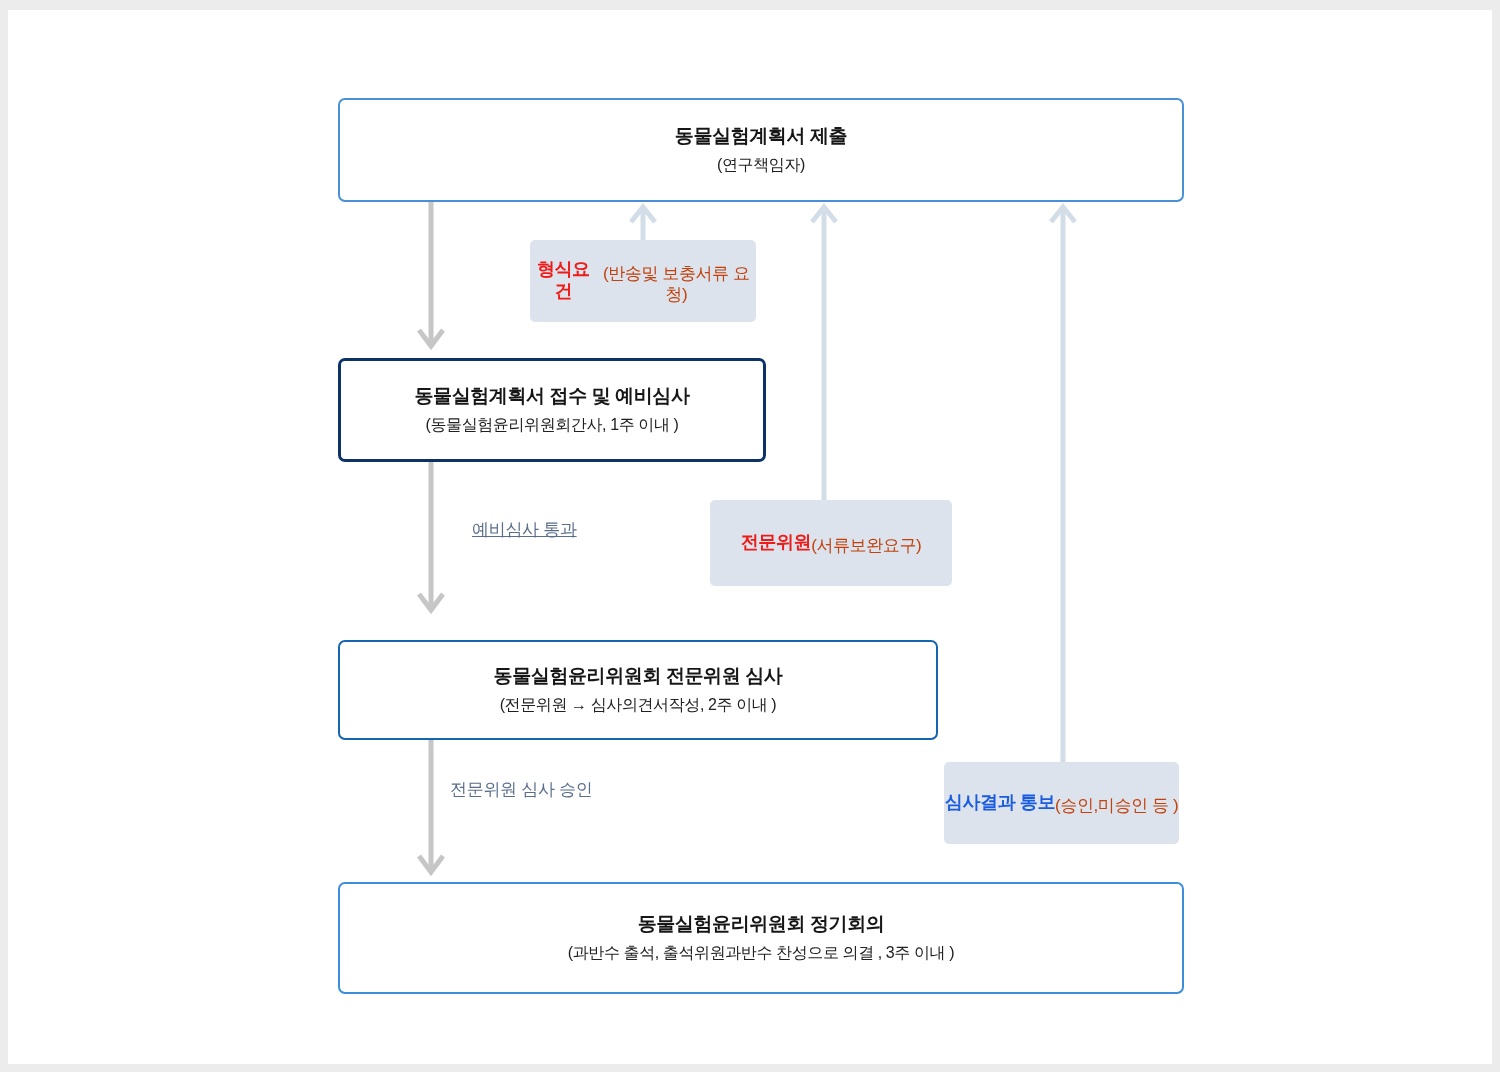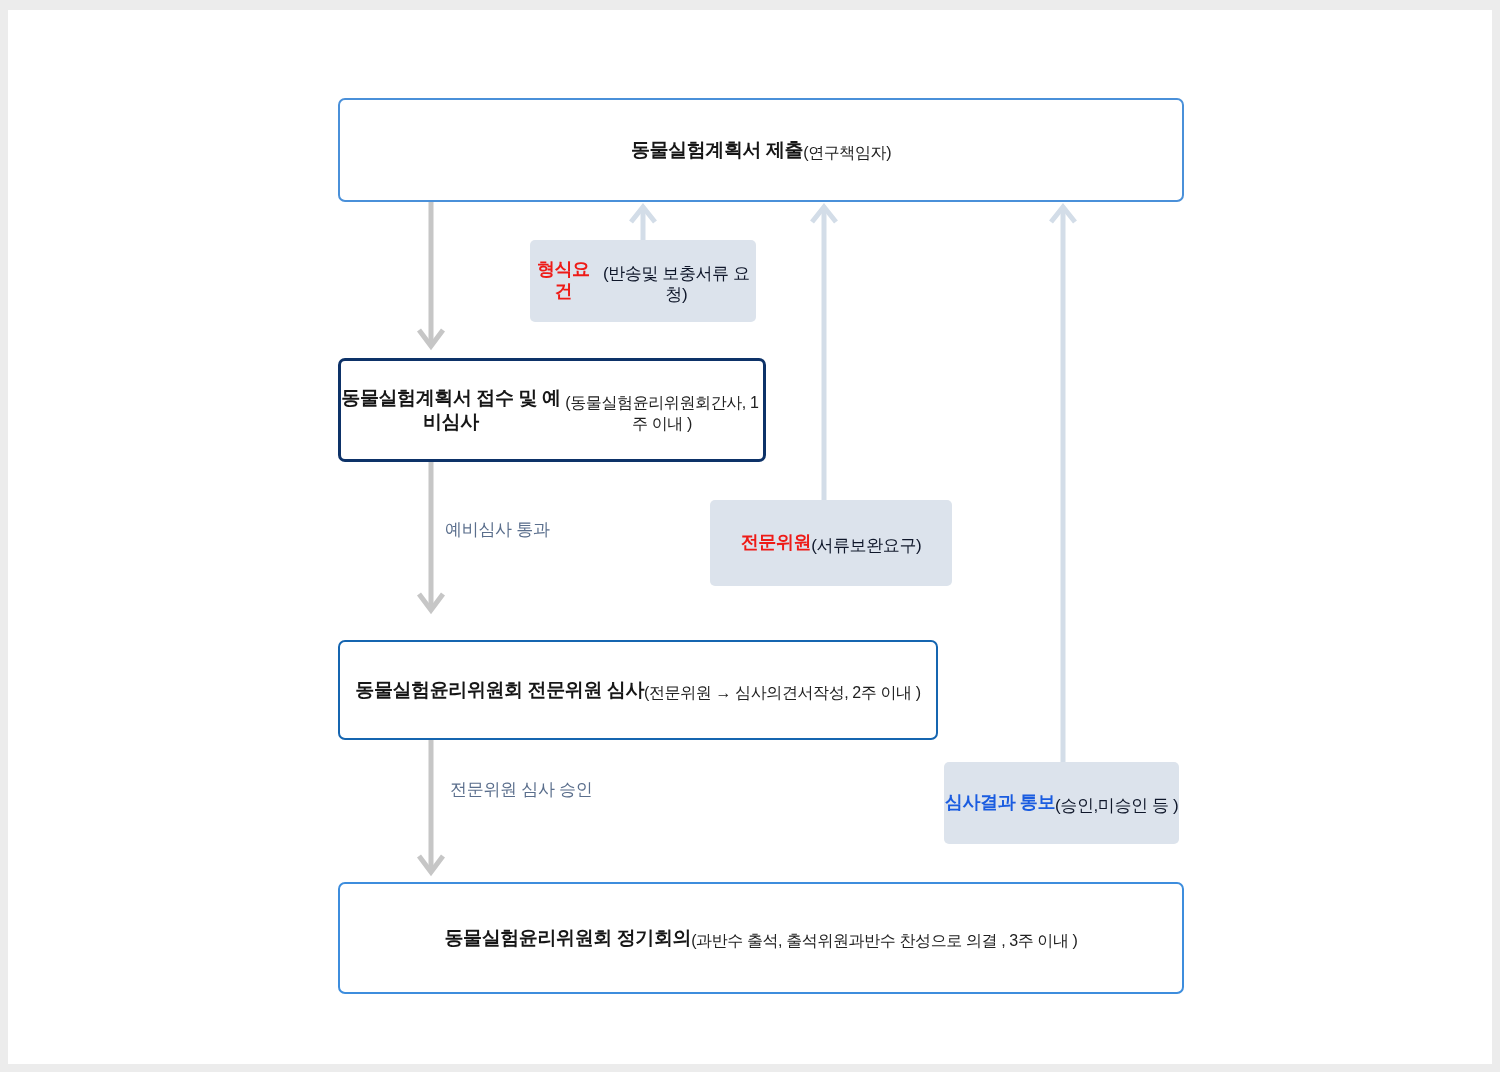--- a/index.html
+++ b/index.html
@@ -23,21 +23,21 @@
     overflow: hidden;
   }
 
   
   .pbox {
     position: absolute;
     box-sizing: border-box;
     background: #ffffff;
     border-radius: 7px;
     display: flex;
-    flex-direction: row;
+    flex-direction: column;
     align-items: center;
     justify-content: center;
     text-align: center;
   }
   .pbox .title {
     font-size: 19px;
     font-weight: bold;
     color: #161616;
     letter-spacing: -0.4px;
     line-height: 1.25;
@@ -69,21 +69,21 @@
   }
   .note .ntitle {
     font-size: 18px;
     font-weight: bold;
     letter-spacing: -0.4px;
     line-height: 1.2;
   }
   .note .nsub {
     font-size: 17px;
     font-weight: normal;
-    color: #0f172a;
+    color: #c2410c;
     letter-spacing: -0.4px;
     line-height: 1.25;
     margin-top: 6px;
   }
   .note.red .ntitle  { color: #ee1b17; }
   .note.blue .ntitle { color: #1a5ce0; }
 
   #note-format { left: 522px; top: 230px; width: 226px; height: 82px; }
   #note-expert { left: 702px; top: 490px; width: 242px; height: 86px; }
   #note-result { left: 936px; top: 752px; width: 235px; height: 82px; }
@@ -93,21 +93,21 @@
   .conn svg { display: block; overflow: visible; }
 
   
   .edge-label {
     position: absolute;
     font-size: 17px;
     color: #5a6e8c;
     letter-spacing: -0.3px;
     white-space: nowrap;
   }
-  #lbl-pre    { left: 437px; top: 508px; }
+  #lbl-pre    { left: 464px; top: 508px; text-decoration: underline; }
   #lbl-expert { left: 442px; top: 768px; }
 </style>
 </head>
 <body>
 
 <div id="canvas">
 
   <div class="conn" style="left:408px; top:190px; width:30px; height:160px;">
     <svg width="30" height="160" viewBox="0 0 30 160">
       <line x1="15" y1="0" x2="15" y2="144" stroke="#c6c6c6" stroke-width="5"></line>

